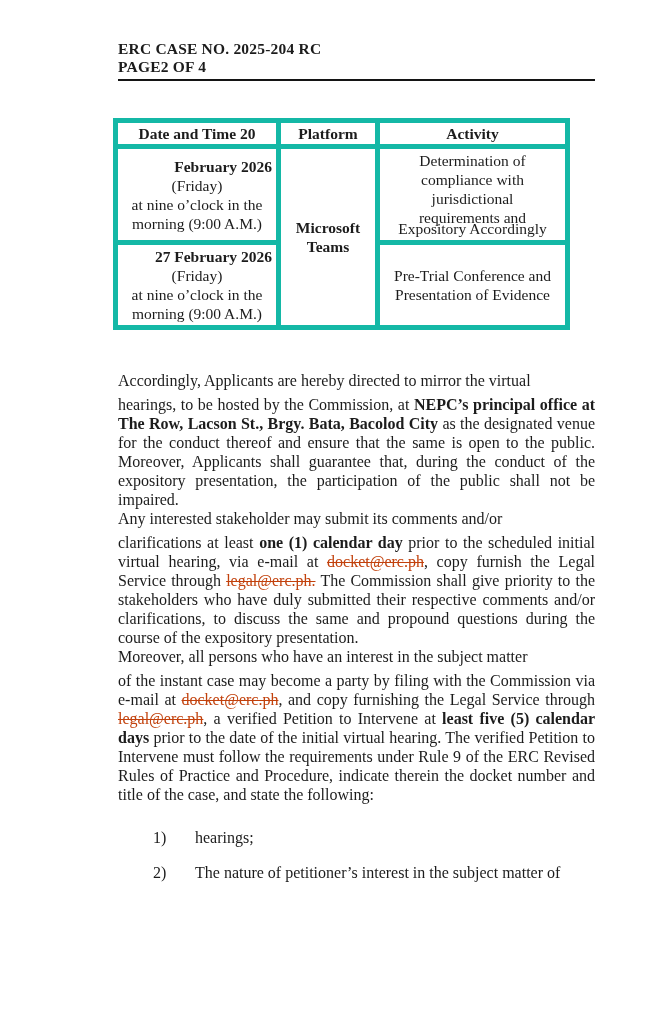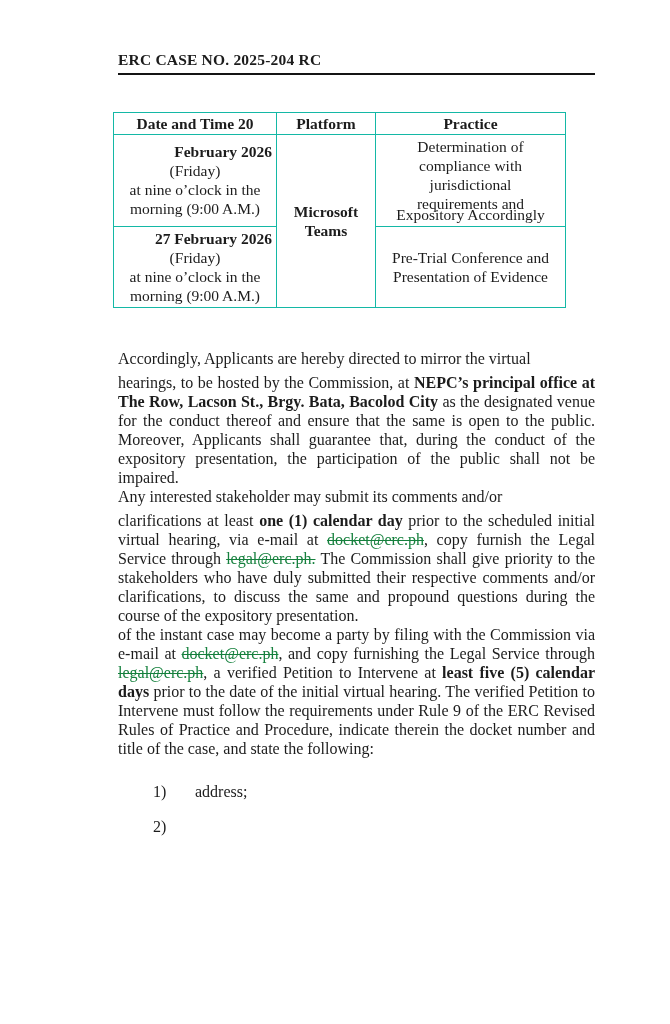--- a/index.html
+++ b/index.html
@@ -1,71 +1,72 @@
 <!DOCTYPE html>
 <html><head>
 <meta charset="utf-8">
 <style>
   html,body{margin:0;padding:0;background:#ffffff;}
   .page{
     width:670px;height:1024px;background:#ffffff;position:relative;
     font-family:"Liberation Serif","DejaVu Serif",serif;color:#1c1c1c;
     overflow:hidden;
   }
-  .content{position:absolute;left:118px;top:51px;width:477px;}
+  .content{position:absolute;left:118px;top:40px;width:477px;}
   .doc-header{font-weight:bold;font-size:15.5px;line-height:17.5px;letter-spacing:.2px;}
   .doc-header div{white-space:nowrap;}
   .header-rule{border:none;border-top:2px solid #141414;margin:4px 0 0 0;}
 
   table.hearing{border-collapse:collapse;margin:37px 0 0 -5px;table-layout:fixed;}
   table.hearing th, table.hearing td{
-    border:1px solid #14b8a6;text-align:center;vertical-align:middle;
+    border:5px solid #14b8a6;text-align:center;vertical-align:middle;
     font-size:15.5px;line-height:19px;padding:2px 4px;
   }
   table.hearing th{font-weight:bold;padding:1px 4px;}
   .col-date{width:163px;}
   .col-platform{width:99px;}
   .col-activity{width:190px;}
   .date-title{font-weight:bold;text-align:right;}
   .platform-cell{font-weight:bold;line-height:26px;margin-left:44px;}
   .overlap-line{margin-top:-8px;}
 
   .para{font-size:16px;line-height:19px;text-align:justify;}
   .para.first{margin-top:41px;}
   .lead{display:block;margin-bottom:5px;text-align:left;}
   .b{font-weight:bold;}
-  .link{color:#15803d;text-decoration:line-through;}
+  .link{color:#c2410c;text-decoration:line-through;}
 
   .num-list{margin-top:24px;}
   .list-item{display:flex;margin-top:16px;font-size:16px;line-height:19px;}
   .list-item .num{flex:none;width:42px;margin-left:35px;}
   .list-item .item-body{width:394px;text-align:justify;}
 </style>
 </head>
 <body>
 
 <div class="page">
   <div class="content">
 
     <div class="doc-header">
       <div>ERC CASE NO. 2025-204 RC</div>
+      <div>PAGE2 OF 4</div>
     </div>
     <hr class="header-rule">
 
     <table class="hearing">
       <colgroup>
         <col class="col-date">
           <col class="col-platform">
           <col class="col-activity">
       </colgroup>
       <tbody>
           <tr>
         <th>Date and Time 20</th>
         <th>Platform</th>
-        <th>Practice</th>
+        <th>Activity</th>
       </tr>
       <tr>
         <td>
           <div class="date-title">February 2026</div>
           <div>(Friday)<br>at nine o’clock in the<br>morning (9:00 A.M.)</div>
         </td>
         <td class="platform-cell" rowspan="2">Microsoft<br>Teams</td>
         <td>
           <div>Determination of<br>compliance with<br>jurisdictional<br>requirements and</div>
           <div class="overlap-line">Expository Accordingly</div>
@@ -85,31 +86,33 @@
       <span class="lead">Accordingly, Applicants are hereby directed to mirror the virtual</span>
       <span><span>hearings, to be hosted by the Commission, at </span><span class="b">NEPC’s principal office at The Row, Lacson St., Brgy. Bata, Bacolod City</span><span> as the designated venue for the conduct thereof and ensure that the same is open to the public. Moreover, Applicants shall guarantee that, during the conduct of the expository presentation, the participation of the public shall not be impaired.</span></span>
     </div>
 
     <div class="para">
       <span class="lead">Any interested stakeholder may submit its comments and/or</span>
       <span><span>clarifications at least </span><span class="b">one (1) calendar day</span><span> prior to the scheduled initial virtual hearing, via e-mail at </span><span class="link">docket@erc.ph</span><span>, copy furnish the Legal Service through </span><span class="link">legal@erc.ph.</span><span> The Commission shall give priority to the stakeholders who have duly submitted their respective comments and/or clarifications, to discuss the same and propound questions during the course of the expository presentation.</span></span>
     </div>
 
     <div class="para">
+      <span class="lead">Moreover, all persons who have an interest in the subject matter</span>
       <span><span>of the instant case may become a party by filing with the Commission via e-mail at </span><span class="link">docket@erc.ph</span><span>, and copy furnishing the Legal Service through </span><span class="link">legal@erc.ph</span><span>, a verified Petition to Intervene at </span><span class="b">least five (5) calendar days</span><span> prior to the date of the initial virtual hearing. The verified Petition to Intervene must follow the requirements under Rule 9 of the ERC Revised Rules of Practice and Procedure, indicate therein the docket number and title of the case, and state the following:</span></span>
     </div>
 
     <div class="num-list">
       <div class="list-item">
         <div class="num">1)</div>
         <div class="item-body">
-          <span>address;</span>
+          <span>hearings;</span>
         </div>
       </div>
       <div class="list-item">
         <div class="num">2)</div>
         <div class="item-body">
+          <span class="lead">The nature of petitioner’s interest in the subject matter of</span>
         </div>
       </div>
     </div>
 
   </div>
 </div>
 
 </body></html>

